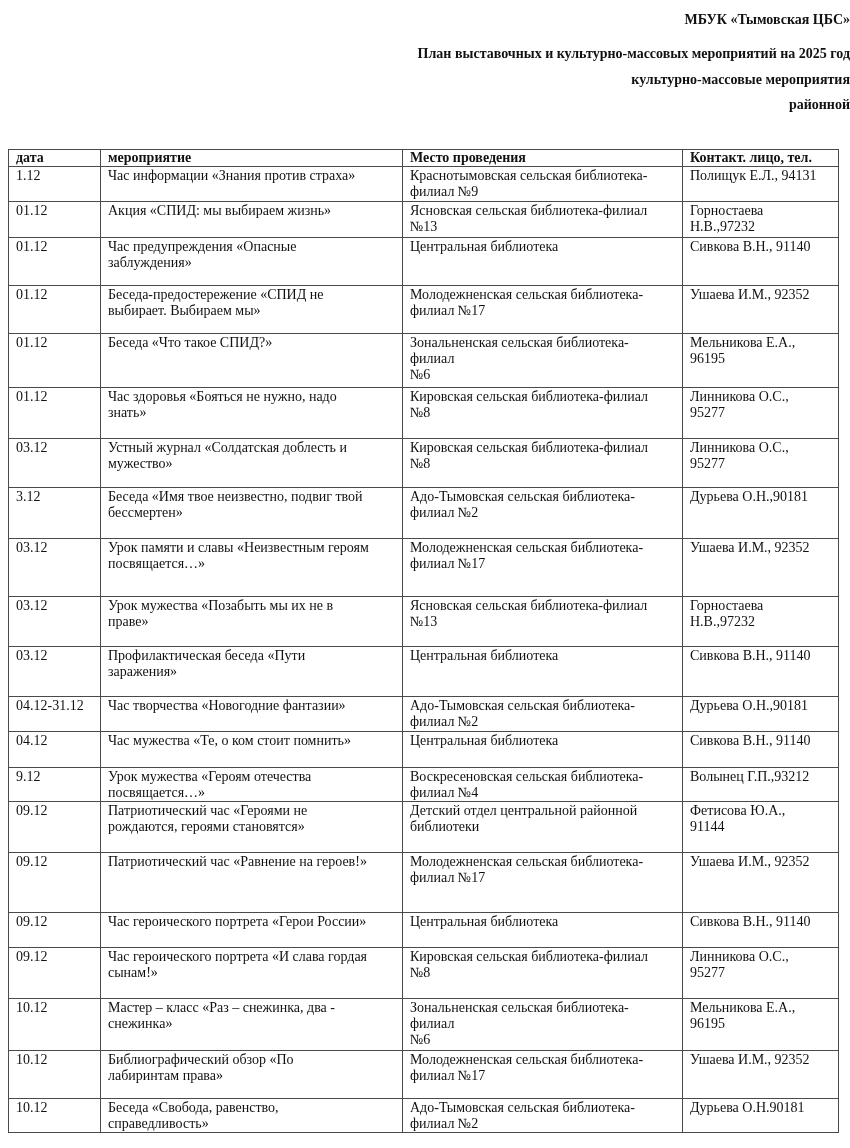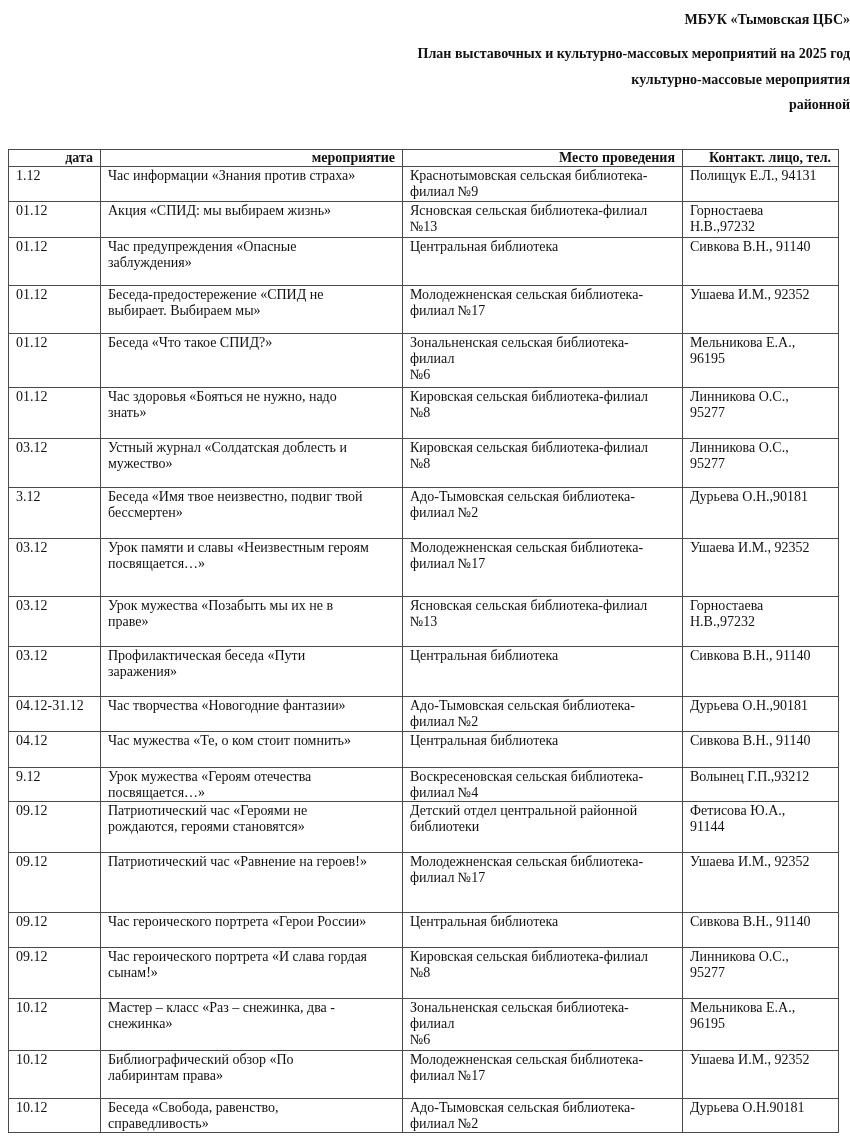--- a/index.html
+++ b/index.html
@@ -3,21 +3,21 @@
 <meta charset="utf-8">
 <style>
   html, body { margin: 0; padding: 0; background: #ffffff; }
   body { width: 850px; height: 1148px; position: relative; overflow: hidden;
          font-family: "Liberation Serif", "DejaVu Serif", serif; color: #111; }
   .hdr { position: absolute; left: 0; width: 850px; text-align: right;
          font-weight: bold; font-size: 14px; line-height: 16px; }
   table { position: absolute; left: 8px; top: 149px; border-collapse: collapse;
           width: 830px; table-layout: fixed; font-size: 14px; line-height: 16px; }
   th, td { border: 1px solid #4a4a4a; vertical-align: top; padding: 1px 7px 0 7px; }
-  th { font-weight: bold; text-align: right; height: 16px; padding-top: 0; }
+  th { font-weight: bold; text-align: left; height: 16px; padding-top: 0; }
   td { text-align: left; }
   col.c1 { width: 92px; } col.c2 { width: 302px; } col.c3 { width: 280px; } col.c4 { width: 156px; }
   .pre { white-space: pre-line; }
 </style>
 </head>
 <body>
 
 <div class="hdr" style="top:12px">МБУК «Тымовская ЦБС»</div>
 <div class="hdr" style="top:46px">План выставочных и культурно-массовых мероприятий на 2025 год</div>
 <div class="hdr" style="top:72px">культурно-массовые мероприятия</div>

